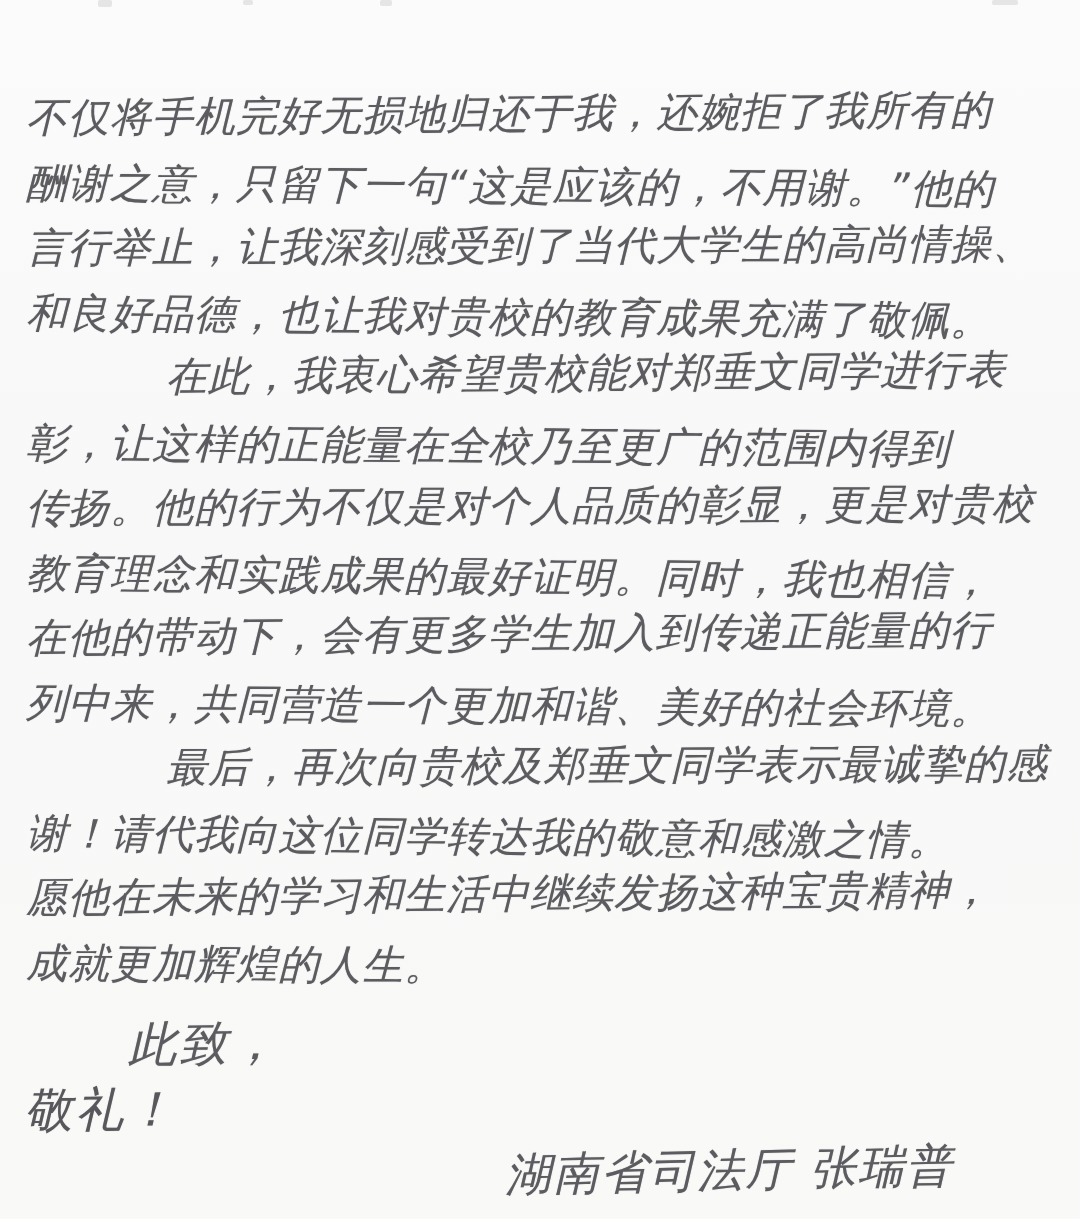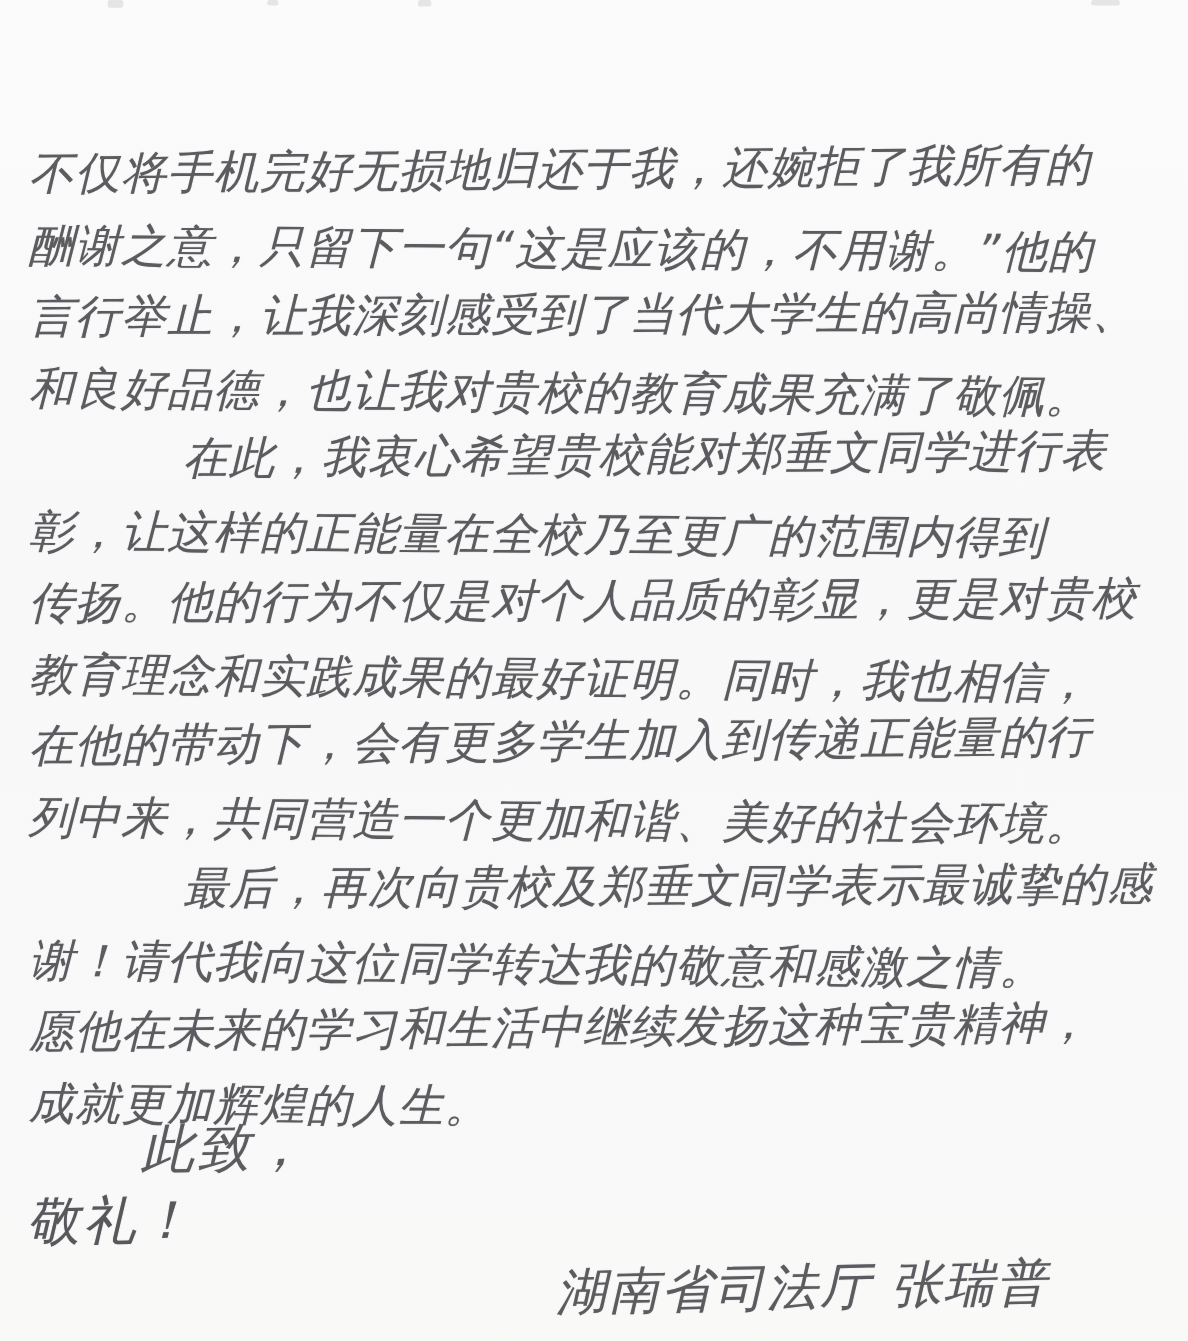--- a/index.html
+++ b/index.html
@@ -37,21 +37,20 @@
   .letter-body {
     position: absolute;
     left: 0;
     top: 86px;
     width: 1080px;
     padding: 0 18px 0 26px;
     color: #5c5c60;
     font-style: italic;
     letter-spacing: 1px;
     text-shadow: 0 0 1px rgba(95,95,100,0.45);
-    margin-top: 40px;
   }
 
   .line {
     height: 65px;
     line-height: 65px;
     font-size: 41px;
     white-space: nowrap;
     transform-origin: left center;
   }
 

